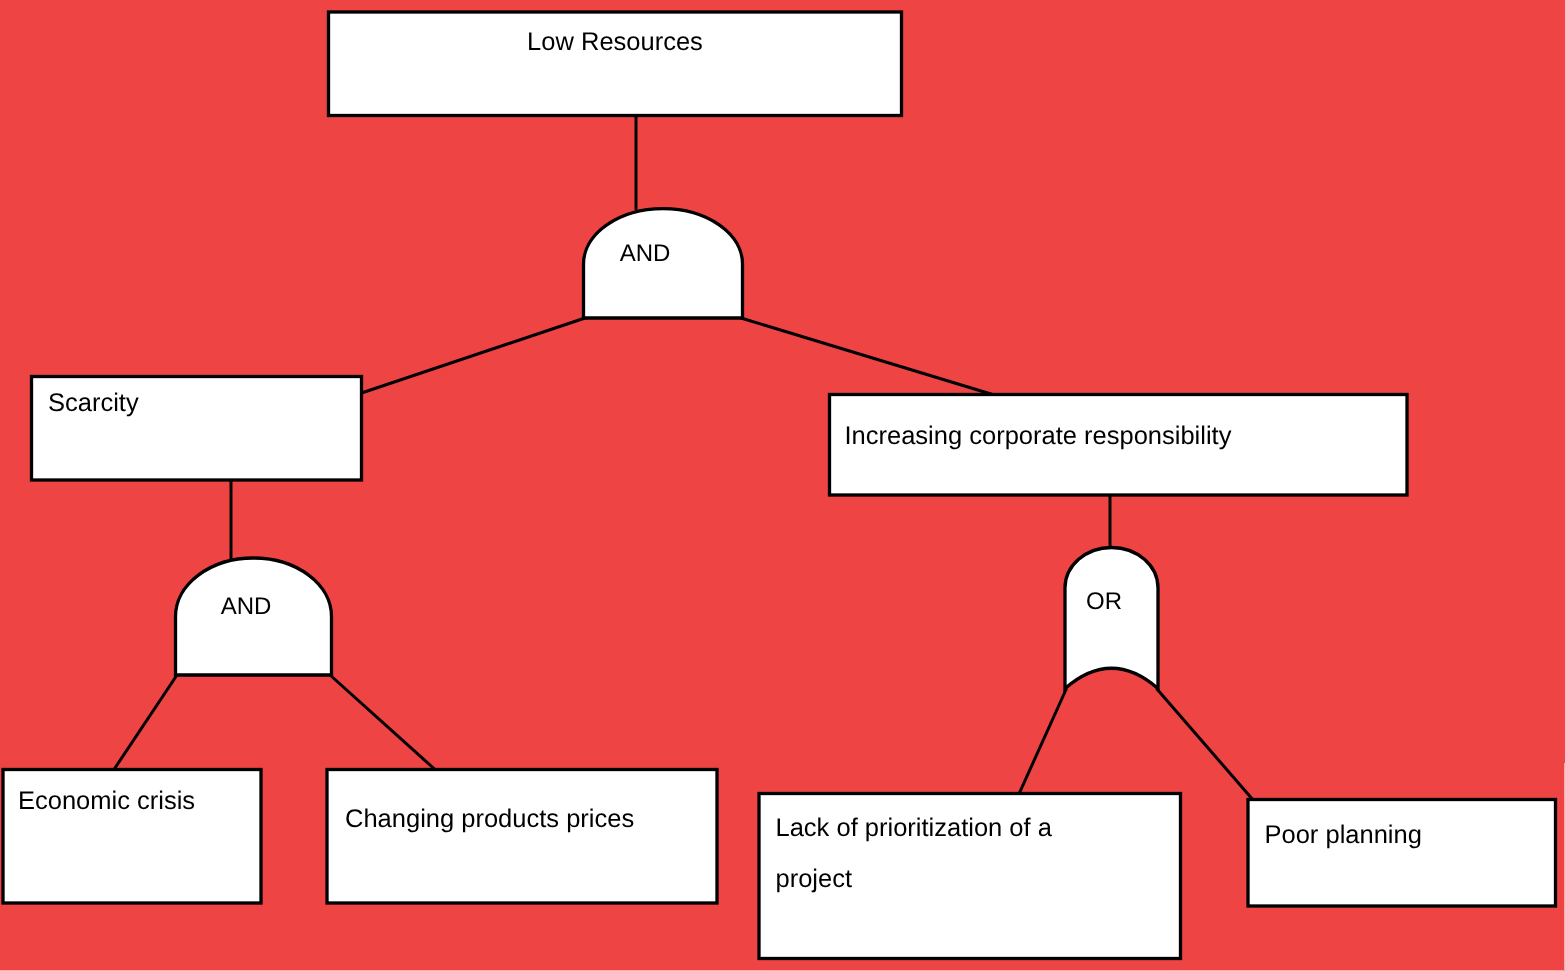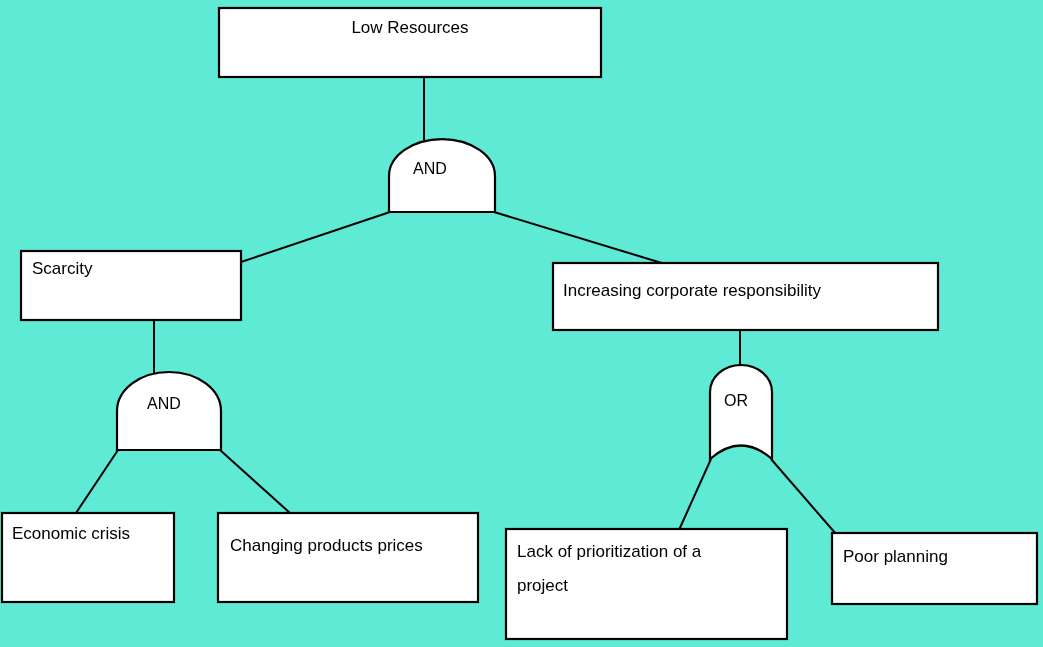--- a/index.html
+++ b/index.html
@@ -7,21 +7,21 @@
     padding: 0;
     background: #ffffff;
   }
   body {
     font-family: "Liberation Sans", sans-serif;
   }
   #diagram-root {
     position: relative;
     width: 1043px;
     height: 647px;
-    background: #5eead4;
+    background: #ef4444;
     overflow: hidden;
   }
   svg.fta-canvas {
     position: absolute;
     top: 0;
     left: 0;
     width: 1043px;
     height: 647px;
   }
   .node-rect {

